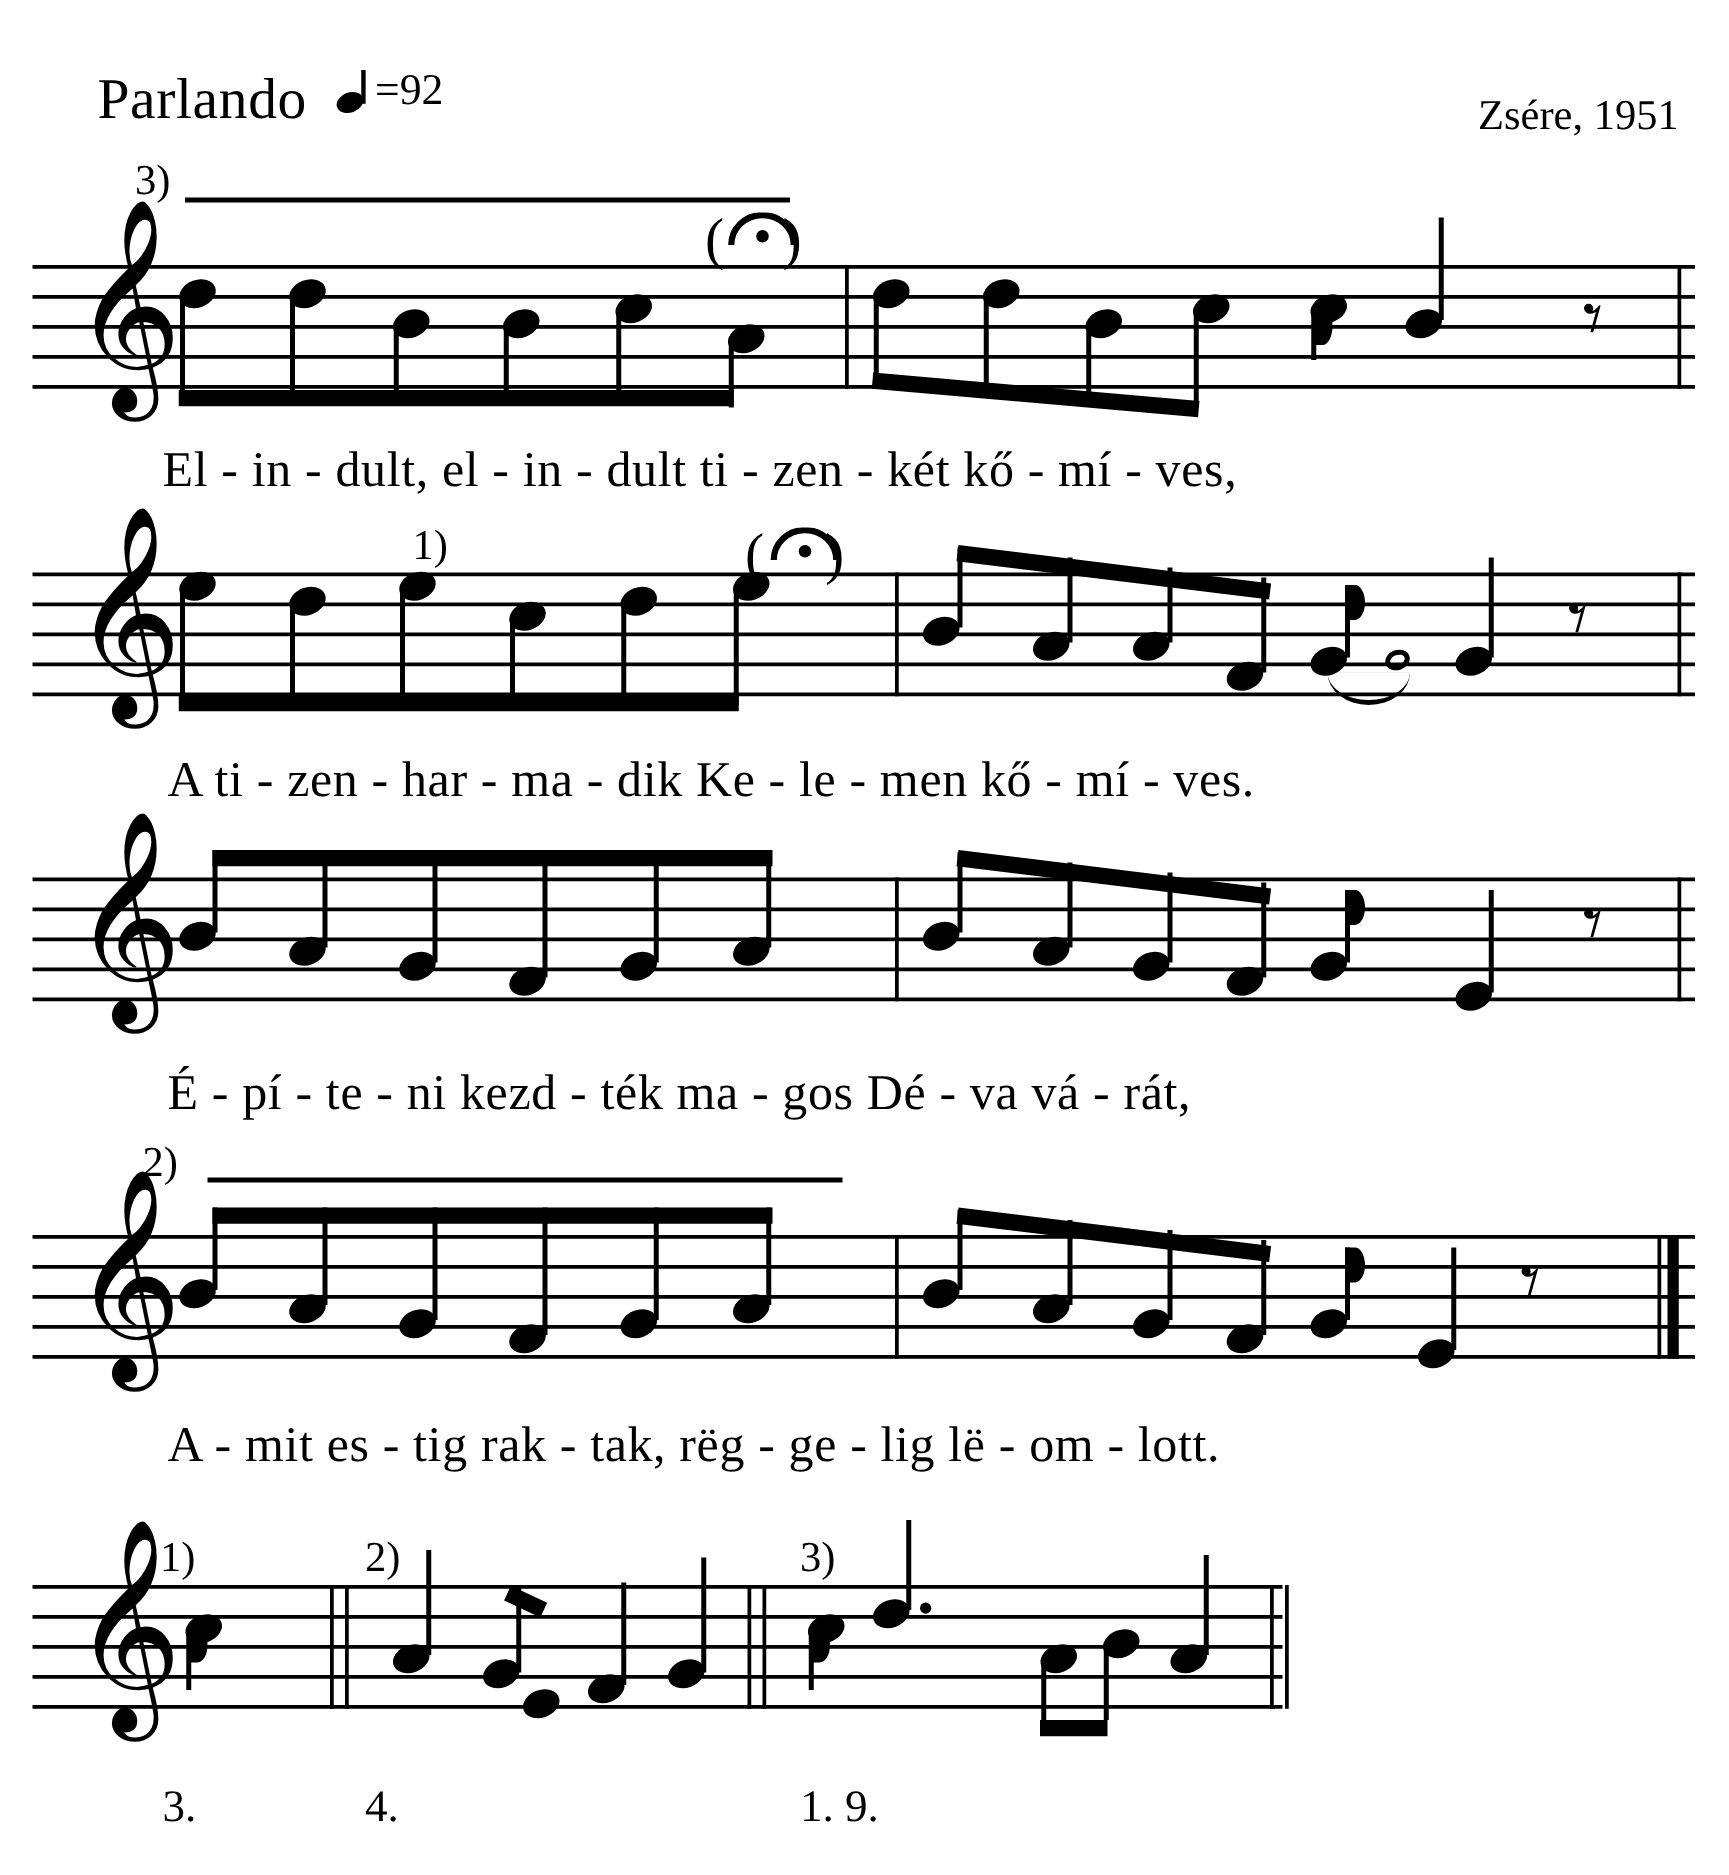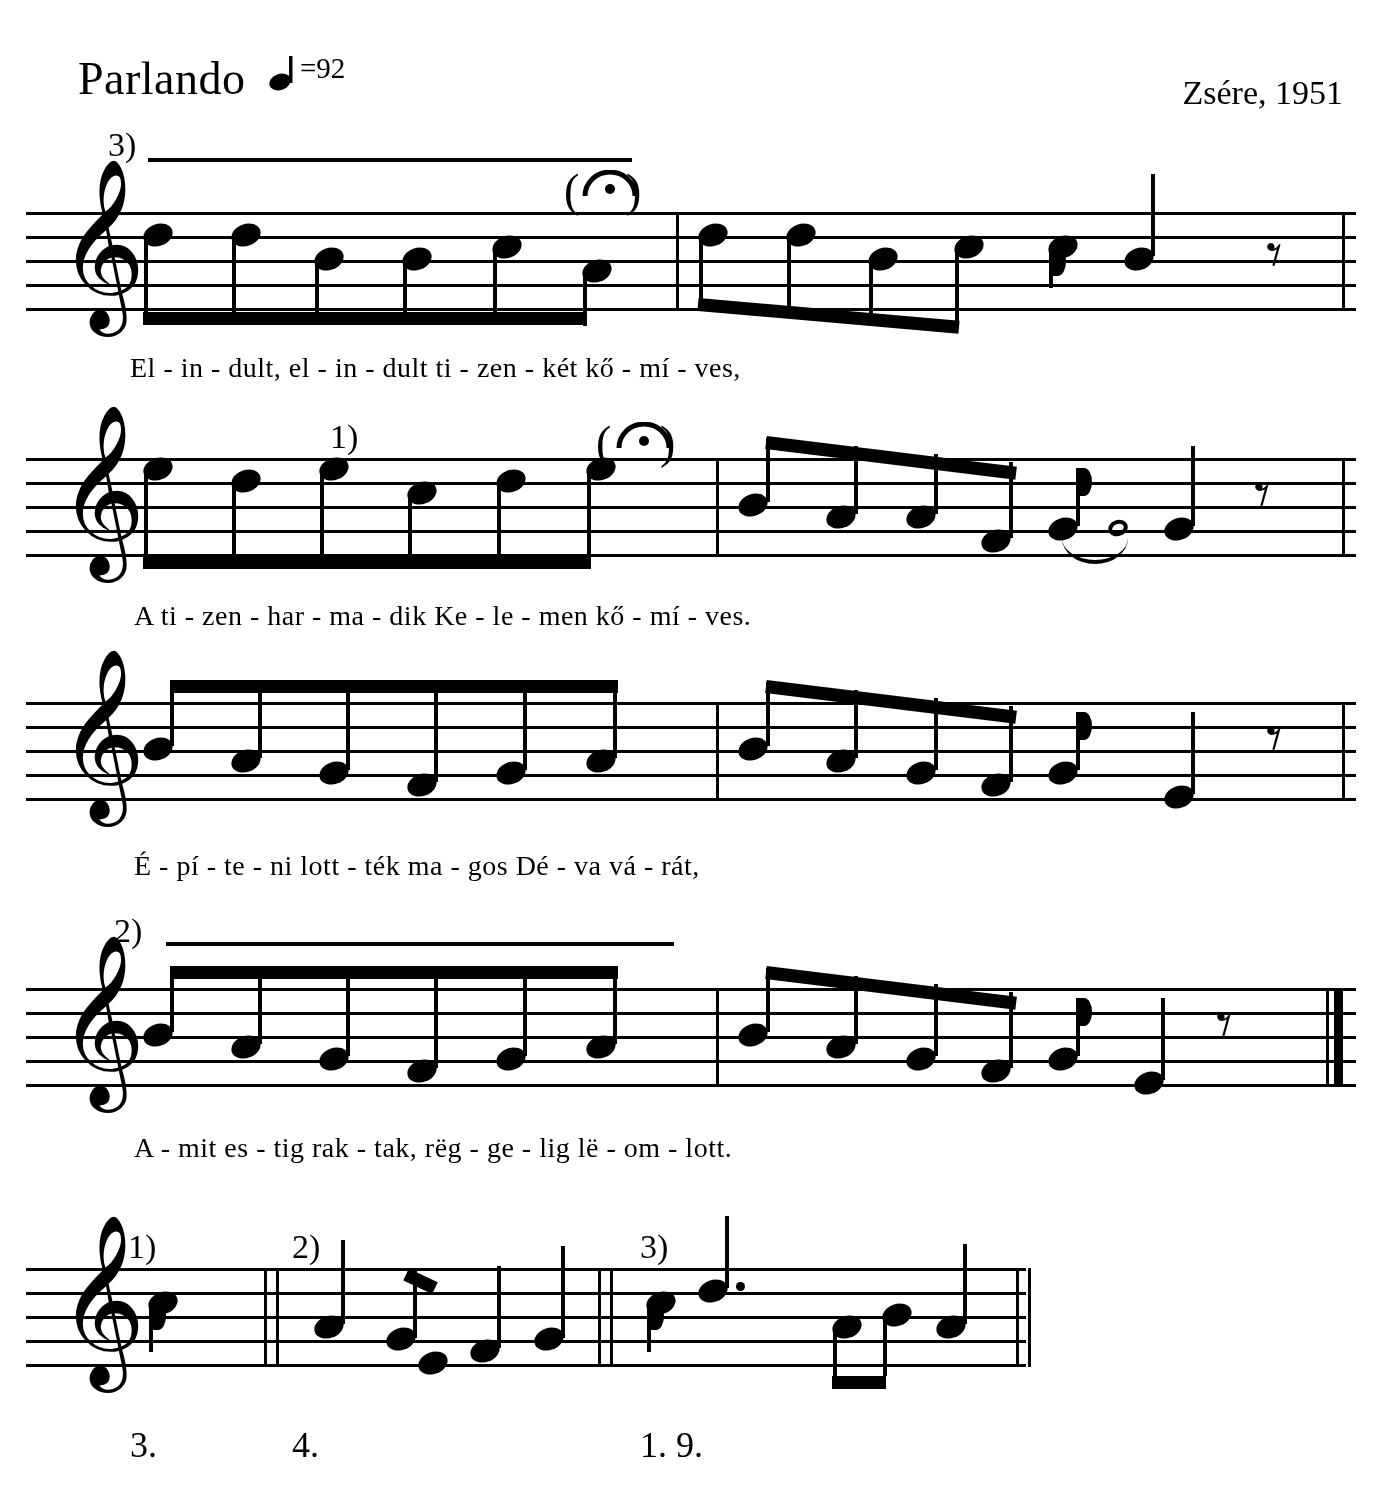--- a/index.html
+++ b/index.html
@@ -32,21 +32,21 @@
     position: absolute;
     left: 268px;
     top: 54px;
     width: 40px;
     height: 40px;
   }
   .tempo-eq {
     position: absolute;
     left: 300px;
     top: 52px;
-    font-size: 29px;
+    font-size: 35px;
   }
   .source-place {
     position: absolute;
     right: 40px;
     top: 74px;
     font-size: 34px;
     text-align: right;
   }
   .source-person {
     position: absolute;
@@ -165,21 +165,21 @@
     position: absolute;
     font-size: 34px;
   }
   .endingline {
     position: absolute;
     height: 4px;
     background: #000;
   }
   .lyrics {
     position: absolute;
-    font-size: 28px;
+    font-size: 40px;
     letter-spacing: 0.5px;
     white-space: nowrap;
     font-family: Liberation Serif, serif;
   }
   .versenum {
     position: absolute;
     font-size: 36px;
   }
 </style>
 </head>
@@ -348,21 +348,21 @@
 
     <div class="nh" style="left:1022px; top:60px;"></div>
     <div class="stem" style="left:1050px; top:10px; height:58px;"></div>
     <div class="flag" style="left:1050px; top:10px; width:16px; height:28px;"></div>
 
     <div class="nh" style="left:1138px; top:84px;"></div>
     <div class="stem" style="left:1165px; top:10px; height:82px;"></div>
 
     <div class="rest" style="left:1240px; top:6px;">𝄾</div>
   </div>
-  <div class="lyrics" style="left:134px; top:850px;">É  -  pí  -  te  -  ni  lott - ték       ma - gos  Dé - va   vá - rát,</div>
+  <div class="lyrics" style="left:134px; top:850px;">É  -  pí  -  te  -  ni  kezd - ték       ma - gos  Dé - va   vá - rát,</div>
 
   <div class="endingnum" style="left:114px; top:912px;">2)</div>
   <div class="endingline" style="left:166px; top:942px; width:508px;"></div>
 
   <div class="system" style="top:988px; height:120px;">
     <div class="staff">
       <div class="line l0"></div>
         <div class="line l1"></div>
         <div class="line l2"></div>
         <div class="line l3"></div>

